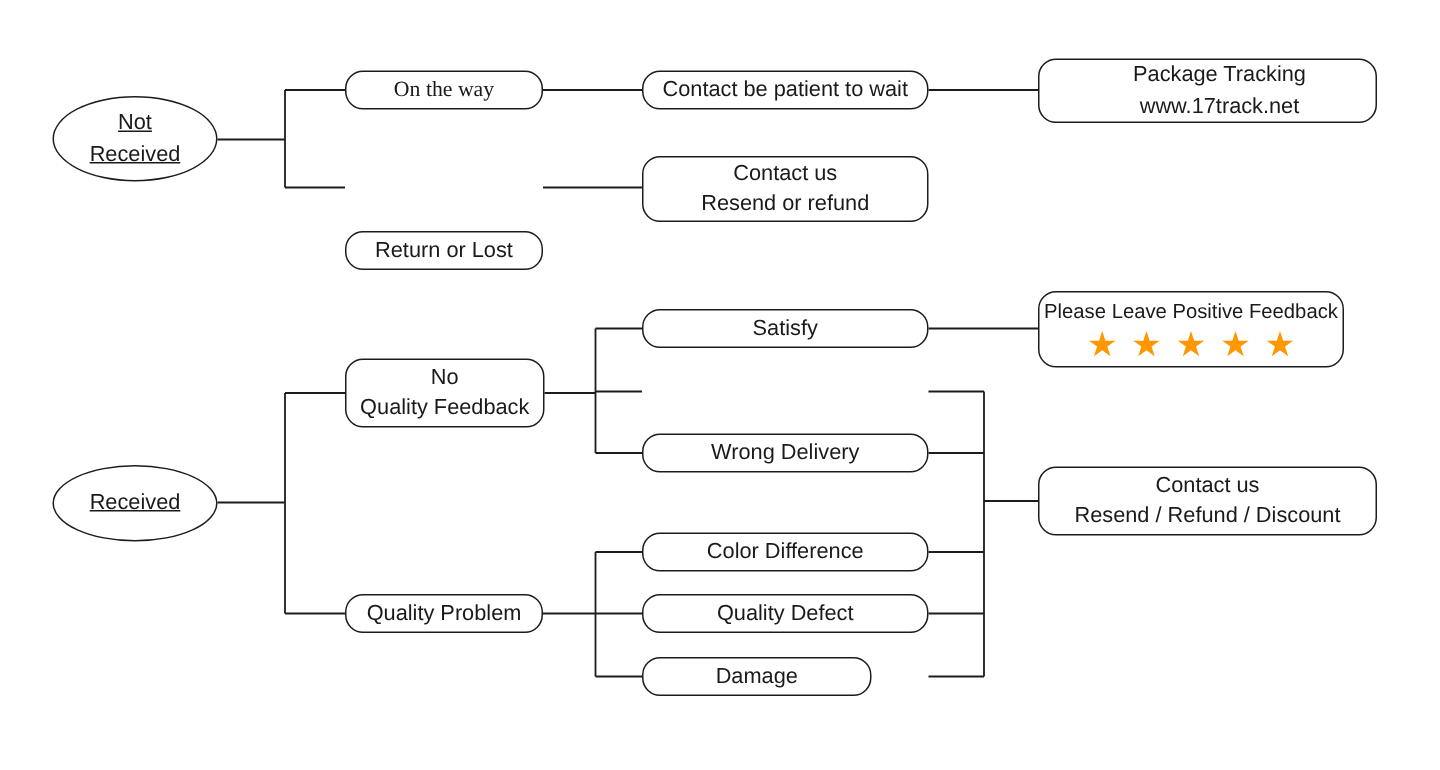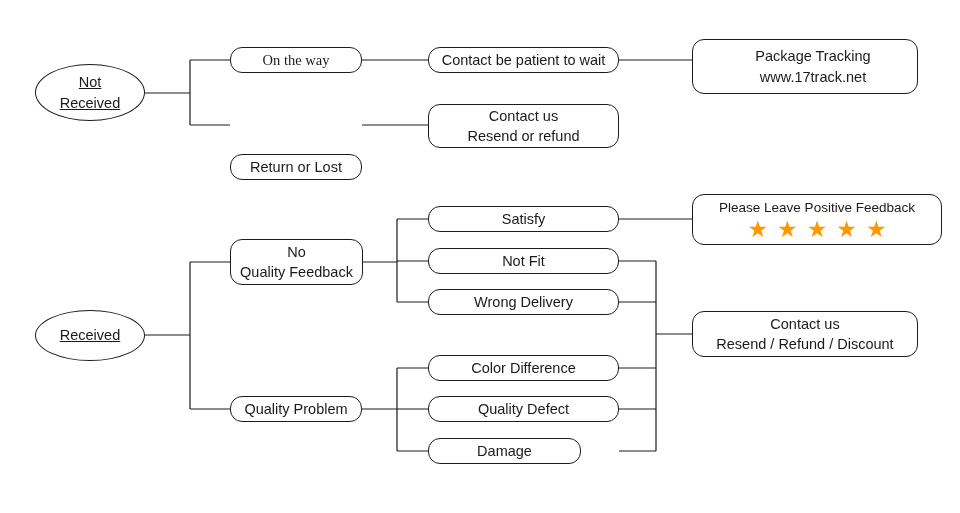--- a/index.html
+++ b/index.html
@@ -30,31 +30,31 @@
     line-height: 1.4;
     white-space: pre-line;
   }
   .box { border-radius: 12px; }
   .ellipse { border-radius: 50%; text-decoration: underline; }
 
   
   .n-not-received      { left: 35px;  top: 64px;  width: 110px; height: 57px; }
   .n-on-the-way        { left: 230px; top: 47px;  width: 132px; height: 26px; font-family: Liberation Serif, serif; }
   .n-be-patient        { left: 428px; top: 47px;  width: 191px; height: 26px; }
-  .n-package-tracking  { left: 692px; top: 39px;  width: 226px; height: 55px; padding-left: 16px; }
+  .n-package-tracking  { left: 692px; top: 39px;  width: 226px; height: 43px; padding-left: 16px; }
   .n-return-or-lost    { left: 230px; top: 112px; width: 132px; height: 26px; margin-top: 42px; }
   .n-contact-resend    { left: 428px; top: 104px; width: 191px; height: 44px; }
 
   
   .n-received          { left: 35px;  top: 310px; width: 110px; height: 51px; }
   .n-no-quality        { left: 230px; top: 239px; width: 133px; height: 46px; }
   .n-satisfy           { left: 428px; top: 206px; width: 191px; height: 26px; }
   .n-not-fit           { left: 428px; top: 248px; width: 191px; height: 26px; }
   .n-wrong-delivery    { left: 428px; top: 289px; width: 191px; height: 26px; text-align: center; }
-  .n-feedback          { left: 692px; top: 194px; width: 250px; height: 51px;
+  .n-feedback          { left: 692px; top: 194px; width: 204px; height: 51px;
                          flex-direction: column; justify-content: flex-start;
                          padding-top: 4px; }
   .n-quality-problem   { left: 230px; top: 396px; width: 132px; height: 26px; }
   .n-color-difference  { left: 428px; top: 355px; width: 191px; height: 26px; }
   .n-quality-defect    { left: 428px; top: 396px; width: 191px; height: 26px; }
   .n-damage            { left: 428px; top: 438px; width: 153px; height: 26px; }
   .n-contact-discount  { left: 692px; top: 311px; width: 226px; height: 46px; }
 
   .feedback-label { font-size: 13.5px; line-height: 1.3; }
   .star-row {
@@ -92,21 +92,20 @@
   <div class="node box n-contact-resend">Contact us
 Resend or refund</div>
 
   <div class="node ellipse n-received">Received</div>
 
   <div class="node box n-no-quality">No
 Quality Feedback</div>
 
   <div class="node box n-satisfy">Satisfy</div>
 
-  <div class="node box n-not-fit">Not Fit</div>
 
   <div class="node box n-wrong-delivery">Wrong Delivery</div>
 
   <div class="node box n-feedback">
     <span class="feedback-label">Please Leave Positive Feedback</span>
     <span class="star-row">
       <span style="color: rgb(255, 152, 0);">★</span>
       <span style="color: rgb(255, 152, 0);">★</span>
       <span style="color: rgb(255, 152, 0);">★</span>
       <span style="color: rgb(255, 152, 0);">★</span>

